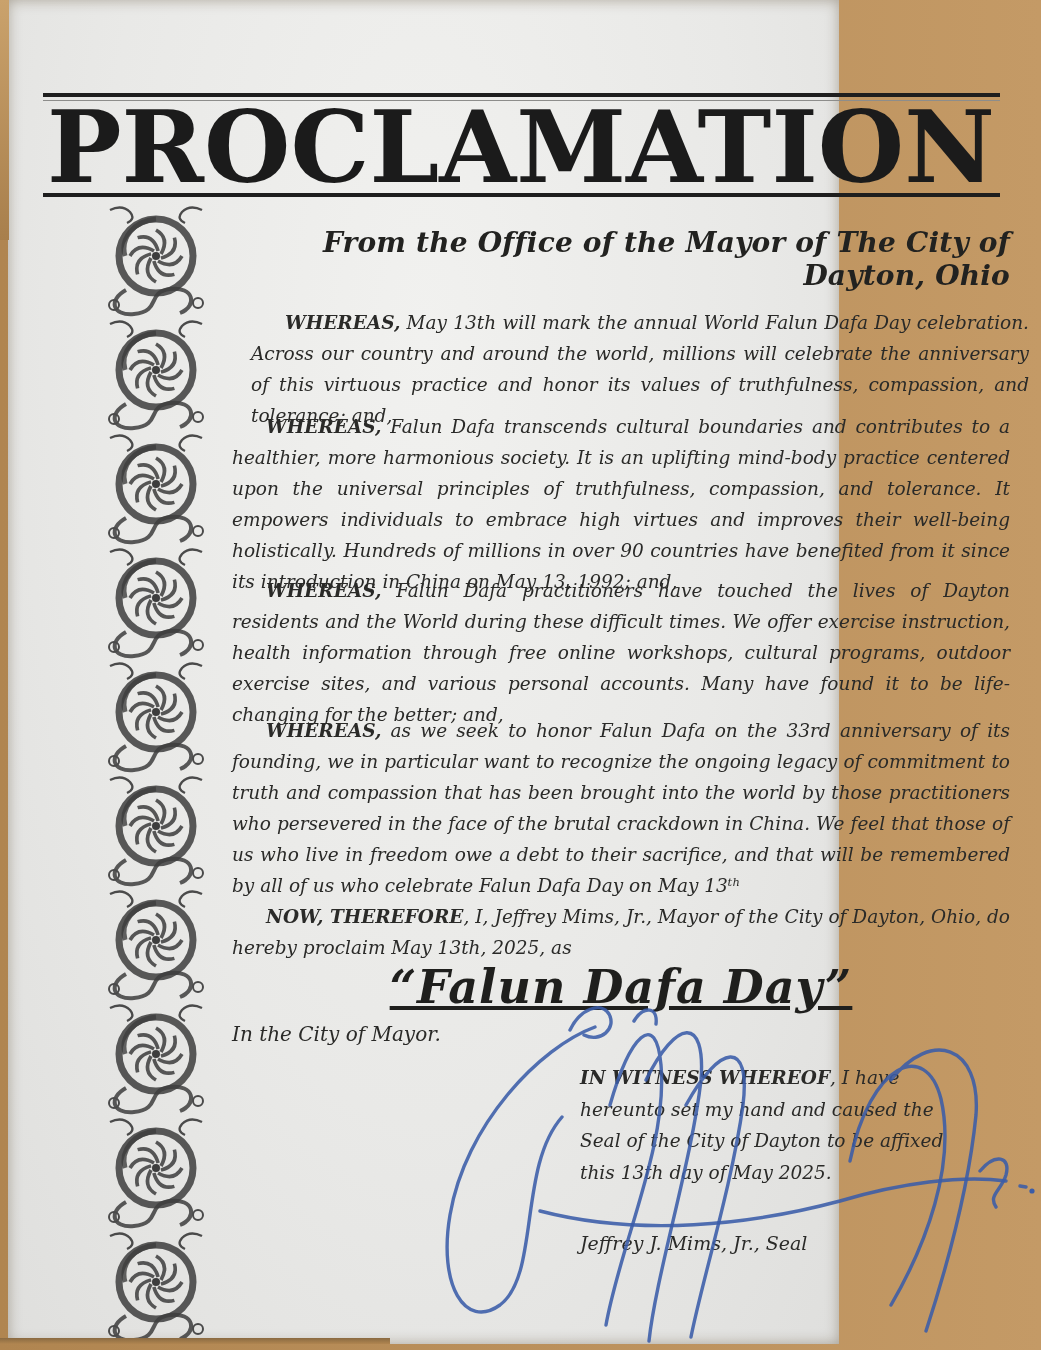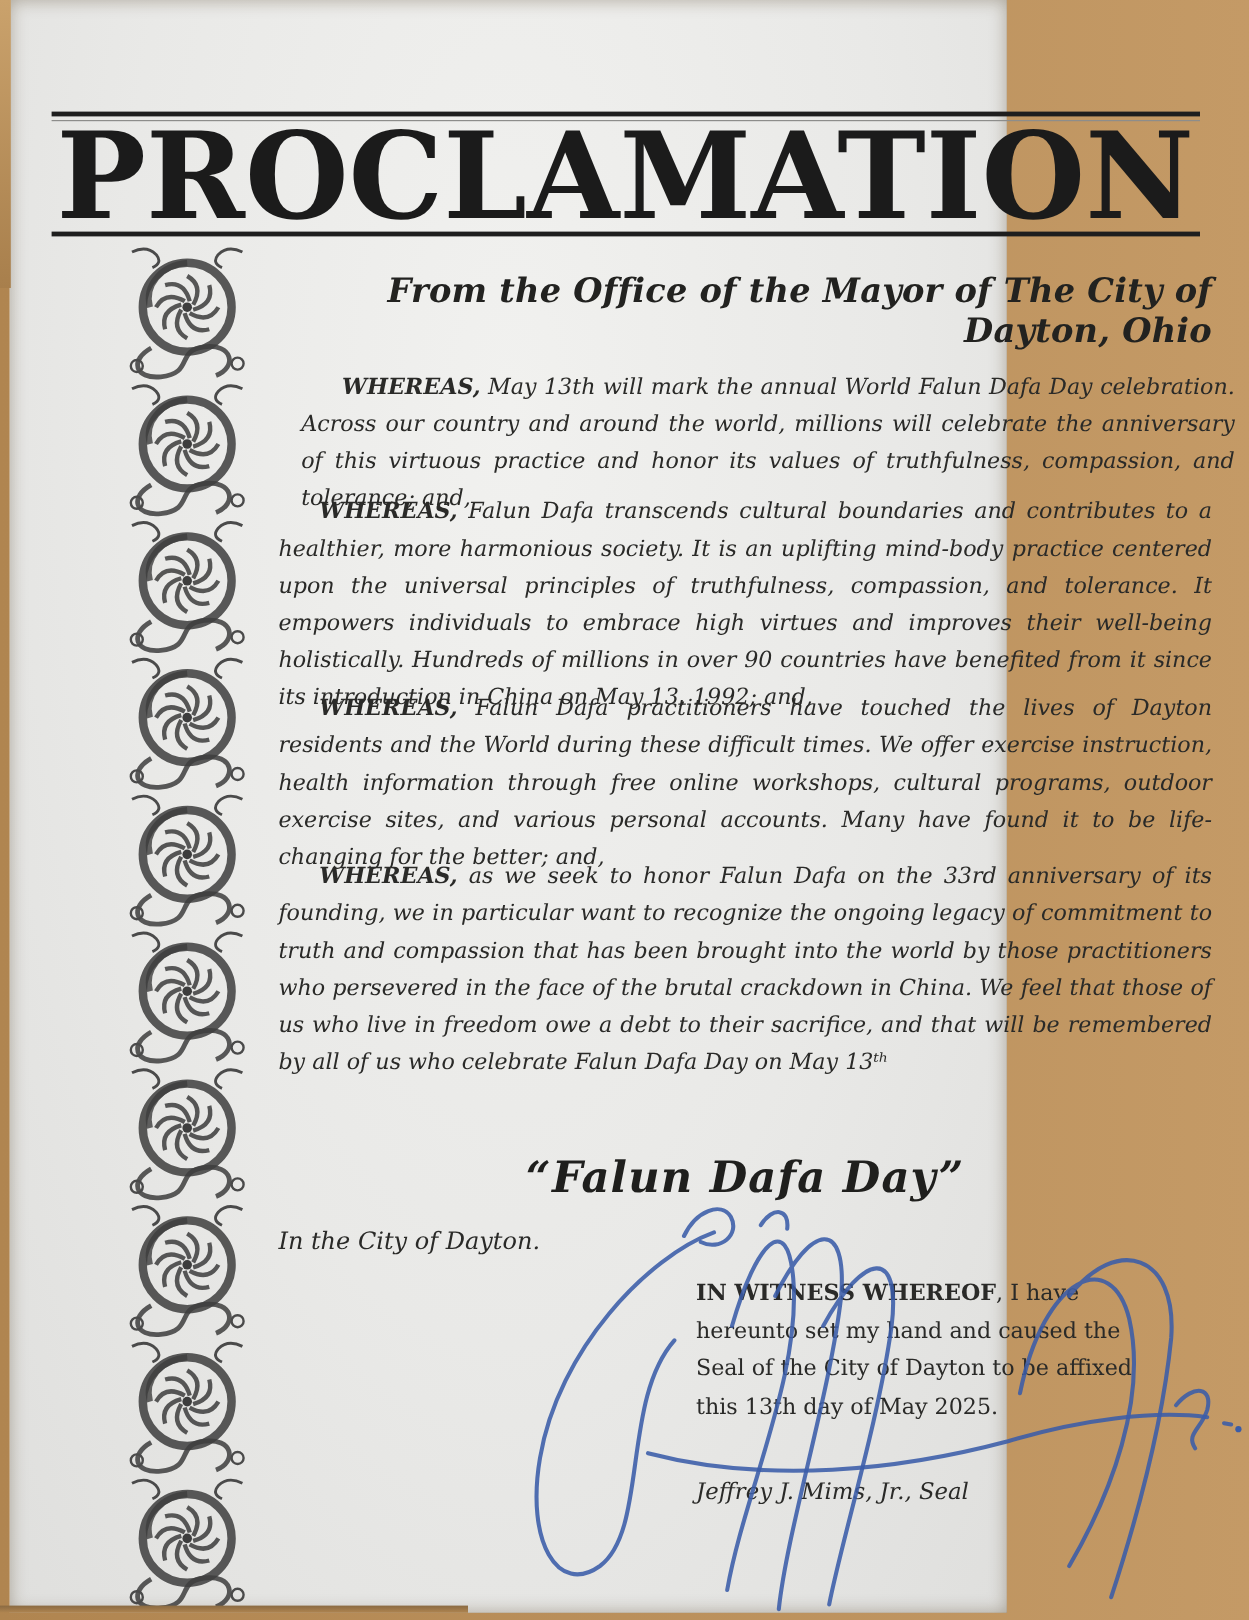--- a/index.html
+++ b/index.html
@@ -27,30 +27,31 @@
     letter-spacing:.2px;
   }
   .para{
     position:absolute;left:224px;width:778px;
     font-style:italic;font-size:18.5px;line-height:31px;color:#2a2a28;
     text-align:justify;text-indent:34px;
   }
   .para .lead{font-weight:bold;}
   .declaration{
     position:absolute;left:224px;top:960px;width:778px;text-align:center;
-    font-style:italic;font-weight:bold;font-size:36px;color:#1f1f1d;
+    font-style:italic;font-weight:bold;font-size:46px;color:#1f1f1d;
     letter-spacing:1px;
+    text-decoration:underline;
   }
   .city-line{
     position:absolute;left:224px;top:1022px;
     font-style:italic;font-size:20px;color:#2a2a28;
   }
   .witness{
     position:absolute;left:572px;top:1062px;width:400px;
-    font-size:18.5px;line-height:31.5px;color:#2a2a28;
+    font-style:italic;font-size:18.5px;line-height:31.5px;color:#2a2a28;
     text-align:left;
   }
   .witness .lead{font-weight:bold;}
   .mayor-name{
     position:absolute;left:572px;top:1232px;
     font-style:italic;font-size:19px;color:#2a2a28;
   }
   .ornament{position:absolute;left:92px;top:204px;}
   .signature-svg{position:absolute;left:412px;top:985px;z-index:5;pointer-events:none;}
   .signature-svg path{fill:none;stroke:#3a5ca8;stroke-width:3.4;stroke-linecap:round;opacity:.88;}
@@ -115,24 +116,27 @@
   </p>
 
   <p class="para" style="top:556px;">
     <span class="lead">WHEREAS,</span><span> Falun Dafa practitioners have touched the lives of Dayton residents and the World during these difficult times. We offer exercise instruction, health information through free online workshops, cultural programs, outdoor exercise sites, and various personal accounts. Many have found it to be life-changing for the better; and,</span>
   </p>
 
   <p class="para" style="top:672px;margin-top:43px;">
     <span class="lead">WHEREAS,</span><span> as we seek to honor Falun Dafa on the 33rd anniversary of its founding, we in particular want to recognize the ongoing legacy of commitment to truth and compassion that has been brought into the world by those practitioners who persevered in the face of the brutal crackdown in China. We feel that those of us who live in freedom owe a debt to their sacrifice, and that will be remembered by all of us who celebrate Falun Dafa Day on May 13ᵗʰ</span>
   </p>
 
+  <p class="para" style="top:882px;">
+    <span class="lead">NOW, THEREFORE</span><span>, I, Jeffrey Mims, Jr., Mayor of the City of Dayton, Ohio, do hereby proclaim May 13th, 2025, as</span>
+  </p>
 
   <div class="declaration">“Falun Dafa Day”</div>
 
-  <div class="city-line">In the City of Dayton.</div>
+  <div class="city-line">In the City of Mayor.</div>
 
   <div class="witness">
     <span class="lead">IN WITNESS WHEREOF</span><span>, I have hereunto set my hand and caused the Seal of the City of Dayton to be affixed this 13th day of May 2025.</span>
   </div>
 
   <div class="mayor-name">Jeffrey J. Mims, Jr., Seal</div>
 
   <svg class="signature-svg" width="620" height="362" viewBox="0 0 620 362">
     <path d="M175,42 C120,62 45,140 30,230 C18,300 45,345 80,320 C120,290 98,182 142,132"></path>
     <path d="M150,45 C160,24 181,16 189,29 C197,44 180,58 164,50 M214,36 C224,20 238,22 236,39"></path>

